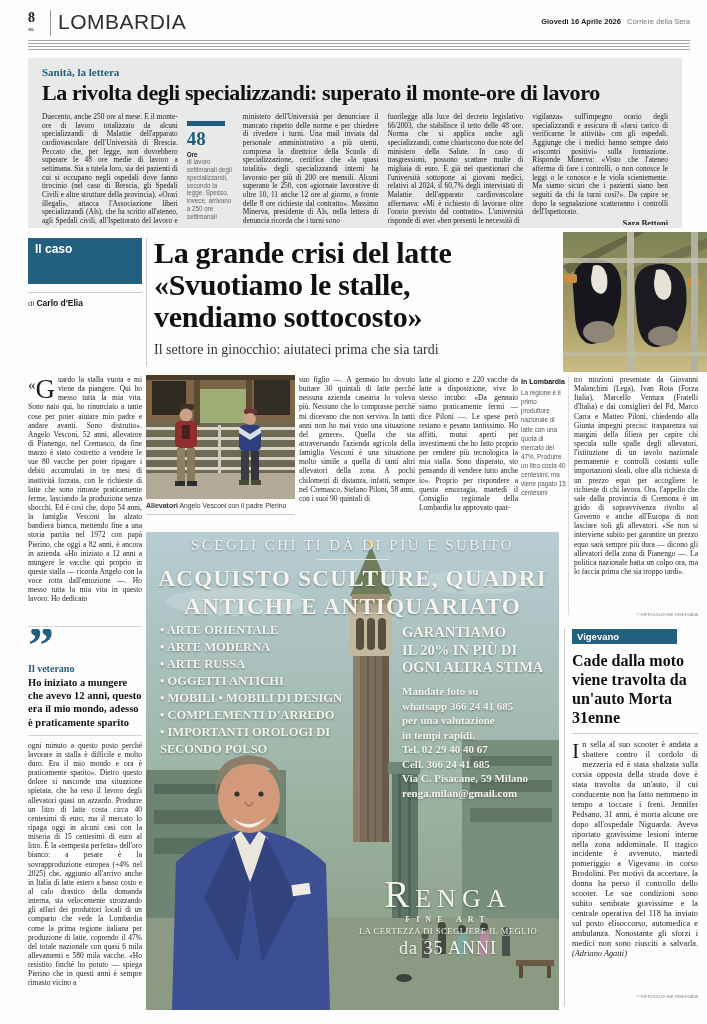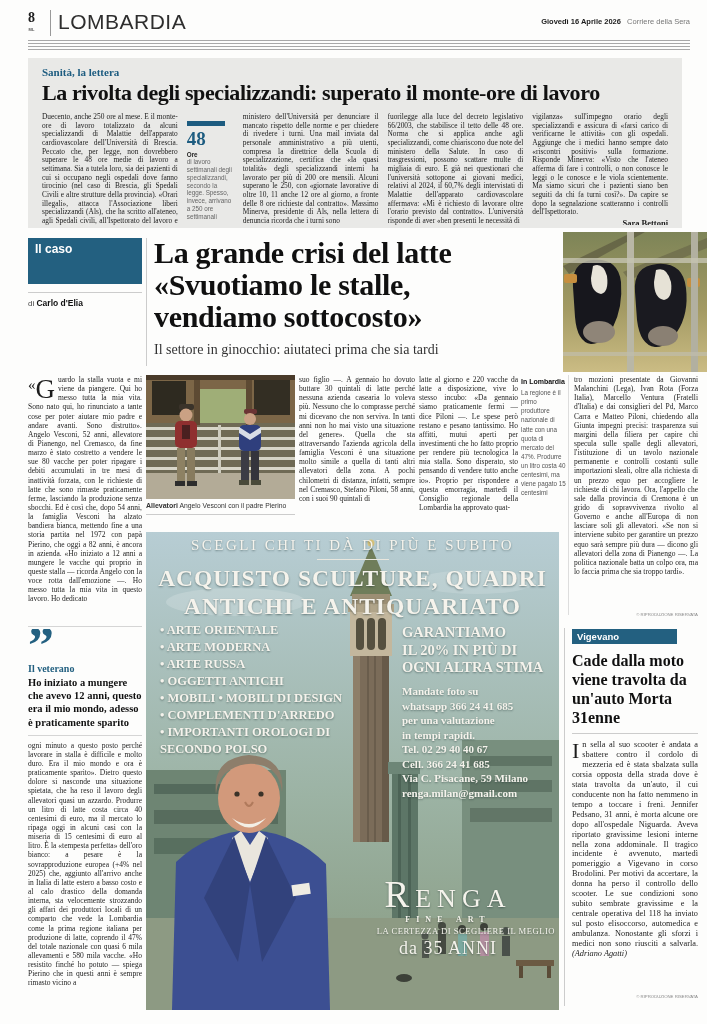--- a/index.html
+++ b/index.html
@@ -76,21 +76,21 @@
   .ad svg{position:absolute;left:0;top:0;}
   .adtxt{position:absolute;color:#f5f3ec;text-shadow:0 1px 2px rgba(20,40,40,.45);}
   .ad-tagline{left:0;right:0;top:5px;text-align:center;font-size:15px;letter-spacing:2.5px;}
   .ad-underline{position:absolute;left:171px;top:27px;width:72px;height:1px;background:#e9e7de;}
   .ad-title{left:0;right:0;top:32px;text-align:center;font-size:23.5px;font-weight:bold;letter-spacing:1px;line-height:28px;}
   .ad-bullets{left:14px;top:90px;width:215px;font-size:12.5px;font-weight:bold;line-height:17px;}
   .ad-guarantee{left:256px;top:92px;width:152px;font-size:14.5px;font-weight:bold;line-height:17.5px;}
   .ad-contact{left:256px;top:152px;width:154px;font-size:11px;font-weight:bold;line-height:14.5px;}
   .ad-brand{left:195px;right:4px;top:341px;text-align:center;font-size:37px;letter-spacing:6px;font-variant:small-caps;}
   .ad-fineart{left:195px;right:4px;top:383px;text-align:center;font-size:8px;letter-spacing:6px;font-weight:bold;}
-  .ad-brandtag{left:195px;right:4px;top:394px;text-align:right;font-size:8.6px;letter-spacing:.5px;}
+  .ad-brandtag{left:195px;right:4px;top:394px;text-align:center;font-size:8.6px;letter-spacing:.5px;}
   .ad-years{left:195px;right:4px;top:406px;text-align:center;font-size:18px;letter-spacing:1px;}
   
   .vr-right{position:absolute;left:564px;top:628px;width:1px;height:378px;background:#ccc;}
   .art3{position:absolute;left:572px;top:626px;width:126px;}
   .art3-label{background:#236080;color:#fff;font-family:"Liberation Sans",sans-serif;font-size:9.5px;
               font-weight:bold;display:inline-block;padding:2px 8px 2px 5px;width:92px;}
   .art3 h2{margin:7px 0 6px 0;font-size:16px;line-height:19px;font-weight:700;color:#101010;}
   .art3-rule{border-top:1px solid #ccc;margin:4px 0 6px 0;}
   .art3-body{font-size:8.3px;line-height:1.2;text-align:justify;hyphens:auto;height:252px;overflow:hidden;}
   .dc3{float:left;font-size:22px;line-height:19px;margin:1px 3px 0 0;}

